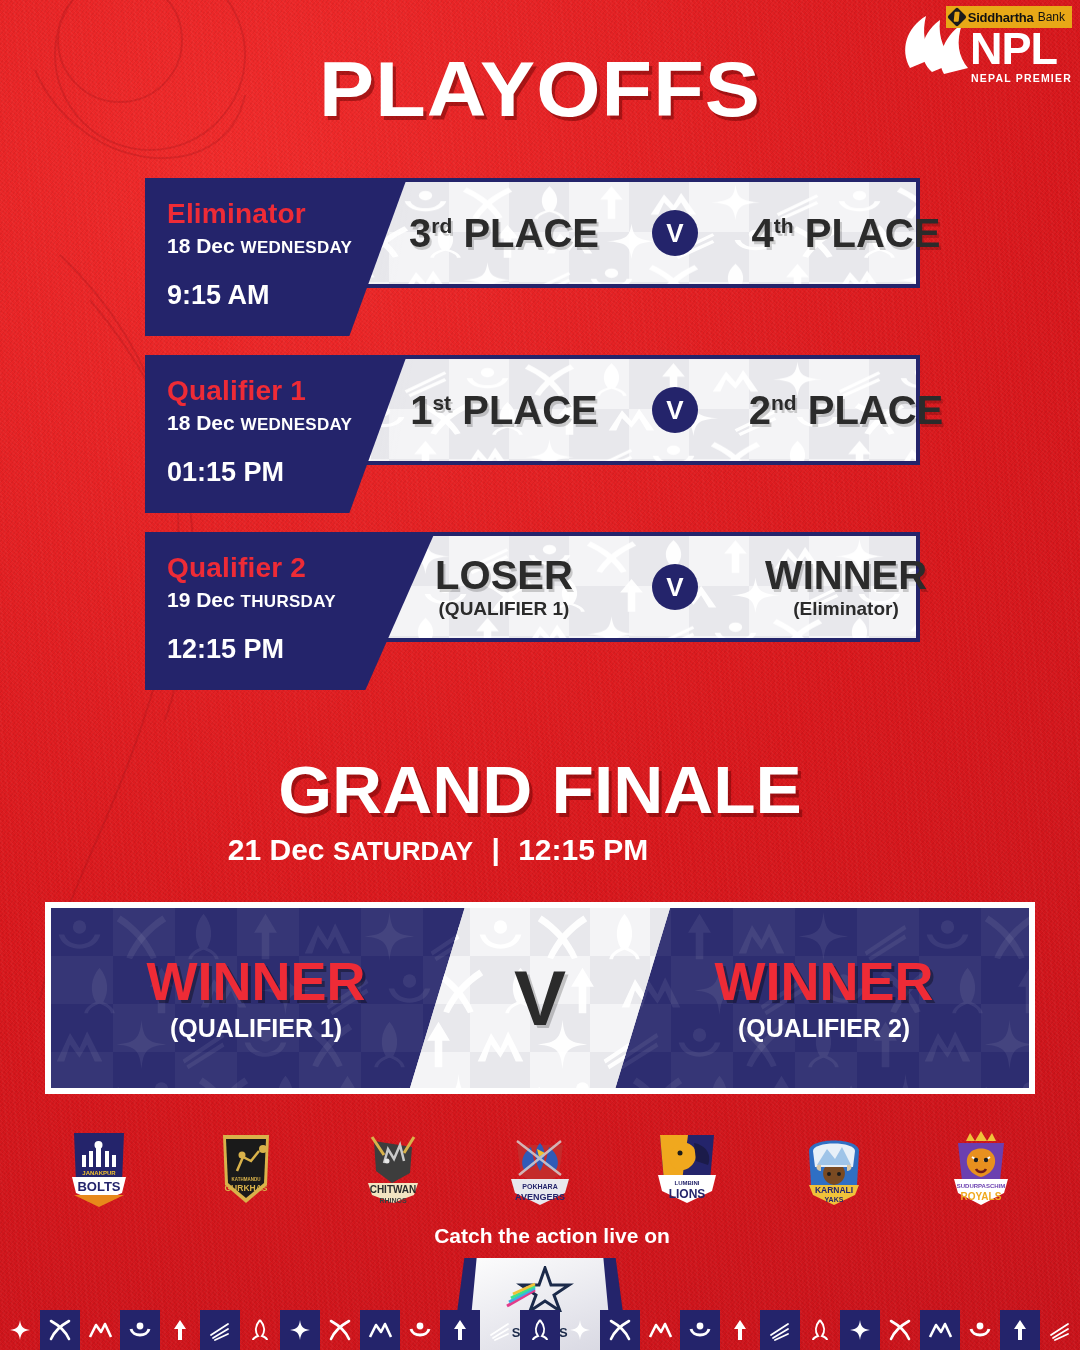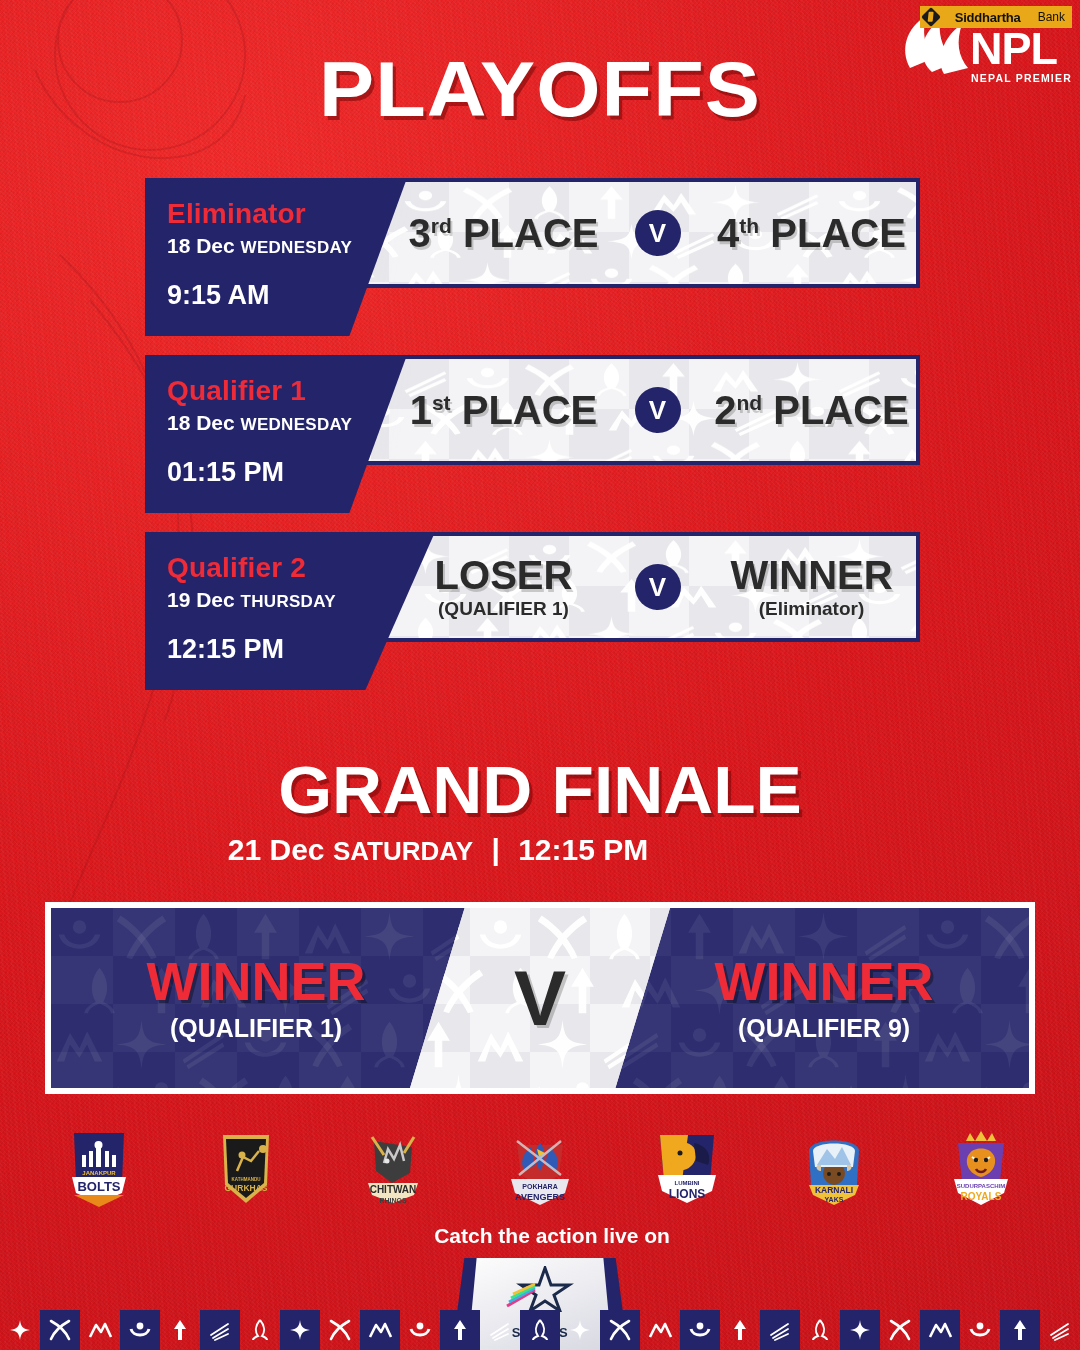--- a/index.html
+++ b/index.html
@@ -30,21 +30,21 @@
     position:absolute; top:44px; left:0; width:1080px; text-align:center;
     font-size:78px; font-weight:bold; letter-spacing:1px; color:#fff;
     font-family:"Liberation Sans", sans-serif;
     transform:scaleX(1.06);
     text-shadow:3px 4px 0 rgba(90,0,0,.45);
   }
   #npl-logo{ position:absolute; right:8px; top:2px; width:180px; height:92px; }
   #bank-badge{
     position:absolute; right:8px; top:6px;
     background:#e8a817; height:22px; display:flex; align-items:center;
-    padding:0 7px 0 4px; gap:17px;margin-left:48px;
+    padding:0 7px 0 4px; gap:4px;margin-left:48px;
   }
   #bank-badge .dia{
     width:14px;height:14px;background:#1b1b1b;transform:rotate(45deg);
     border-radius:2px; position:relative;
   }
   #bank-badge .dia:after{
     content:""; position:absolute; left:4px; top:2px; width:5px; height:10px;
     background:#e8a817; transform:rotate(-45deg) skewX(-6deg); border-radius:1px;
   }
   #bank-badge .bk-name{ font-size:13px; font-weight:bold; color:#111; letter-spacing:-.2px; }
@@ -71,22 +71,22 @@
     padding:20px 0 0 22px;
   }
   .info-panel.wide{ width:290px; clip-path:polygon(0 0, 100% 0, 76% 100%, 0 100%); }
   .m-name{ color:#ee2b36; font-size:28px; font-weight:bold; letter-spacing:.2px; }
   .m-date{ margin-top:4px; color:#fff; font-size:21px; font-weight:bold; }
   .m-date .dow{ font-size:17px; font-weight:bold; letter-spacing:.3px; }
   .m-time{ margin-top:22px; color:#fff; font-size:27px; font-weight:bold; }
 
   .vs-row{
     position:absolute; inset:0; z-index:3;
-    display:flex; align-items:center; justify-content:center;
-    padding-left:250px; gap:26px;
+    display:flex; align-items:center; 
+    padding-left:250px; gap:43px;
   }
   .side{ text-align:center; min-width:210px; }
   .side .big{
     font-size:40px; font-weight:bold; color:#2b2b2b; letter-spacing:0px;
     text-shadow:2px 3px 0 rgba(0,0,0,.18); line-height:1;
   }
   .side .big sup{ font-size:21px; vertical-align:super; }
   .side .sub{ font-size:19px; font-weight:bold; color:#2b2b2b; margin-top:3px; }
   .v-badge{
     width:46px; height:46px; border-radius:50%; background:#24246b;
@@ -1291,21 +1291,21 @@
               <g transform="translate(310,216) scale(0.95)">
                 <path d="M30 4 C32 24 36 28 56 30 C36 32 32 36 30 56 C28 36 24 32 4 30 C24 28 28 24 30 4 Z"></path>
               </g>
             </g>
           </svg>
         </div>
       <div class="wv">V</div>
     </div>
     <div class="fin-side right">
       <div class="w">WINNER</div>
-      <div class="q">(QUALIFIER 9)</div>
+      <div class="q">(QUALIFIER 2)</div>
     </div>
   </div>
 </div>
 
 <div id="teams-row">
 
 
   <div class="team-logo">
     <svg viewBox="0 0 78 82" width="78" height="82">
       <path d="M14 6 L64 6 L62 56 L39 78 L16 56 Z" fill="#24246b"></path>

